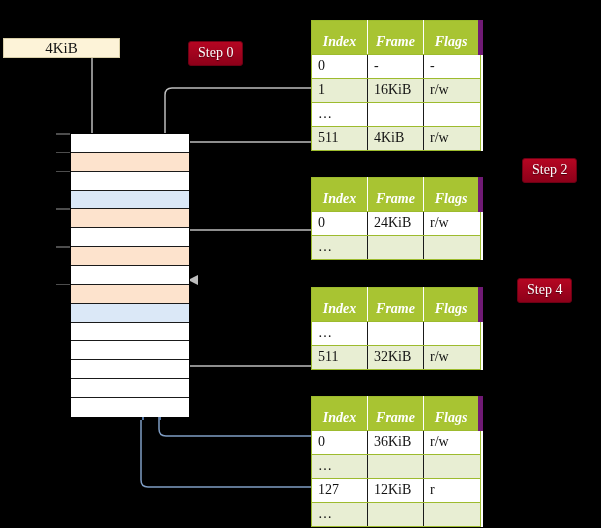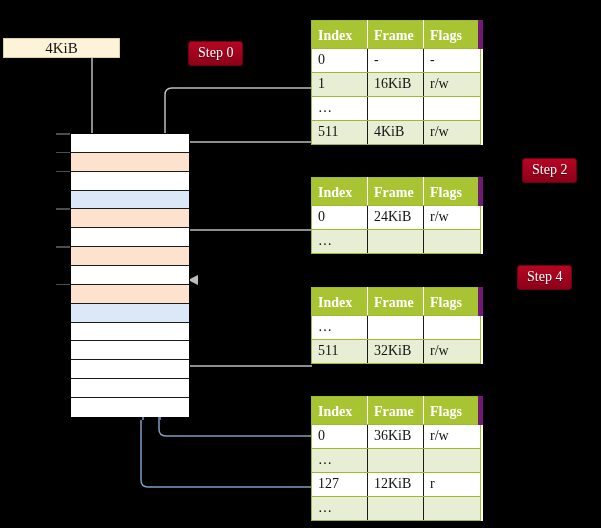--- a/index.html
+++ b/index.html
@@ -83,25 +83,26 @@
     border-collapse: collapse;
     background: #ffffff;
     table-layout: fixed;
     border: 1px solid #9dbb2e;
   }
   .ptable th {
     background: #a8c432;
     color: #ffffff;
     font-weight: bold;
     font-size: 14px;
-    text-align: left;
-    padding: 7px 6px 4px 6px;
+    text-align: center;
+    padding: 13px 6px 4px 6px;
     border-right: 1px solid #ffffff;
     border-bottom: 1px solid #9dbb2e;
     white-space: nowrap;
+    font-style: italic;
   }
   .ptable th:last-child { border-right: 5px solid #701a75; }
   .ptable td {
     font-size: 14px;
     color: #111111;
     padding: 2px 6px 3px 6px;
     border-right: 1px solid #1a1a1a;
     border-bottom: 1px solid #9dbb2e;
     height: 18px;
     white-space: nowrap;
@@ -163,21 +164,21 @@
   <div class="src-box" style="left:3px; top:38px; width:117px; height:20px;">
     <span>4KiB</span>
   </div>
 
   <div class="step-badge" style="left:188px; top:41px;">
     <span>Step 0</span>
   </div>
   <div class="step-badge" style="left:522px; top:158px;">
     <span>Step 2</span>
   </div>
-  <div class="step-badge" style="left:517px; top:265px;">
+  <div class="step-badge" style="left:517px; top:278px;">
     <span>Step 4</span>
   </div>
 
   <div class="mem-col" id="mem-col" style="left:70px; top:133px; width:120px; height:283px;">
       <div class="mem-row white" style="height: 18.8667px;"></div>
       <div class="mem-row orange" style="height: 18.8667px;"></div>
       <div class="mem-row white" style="height: 18.8667px;"></div>
       <div class="mem-row blue" style="height: 18.8667px;"></div>
       <div class="mem-row orange" style="height: 18.8667px;"></div>
       <div class="mem-row white" style="height: 18.8667px;"></div>

